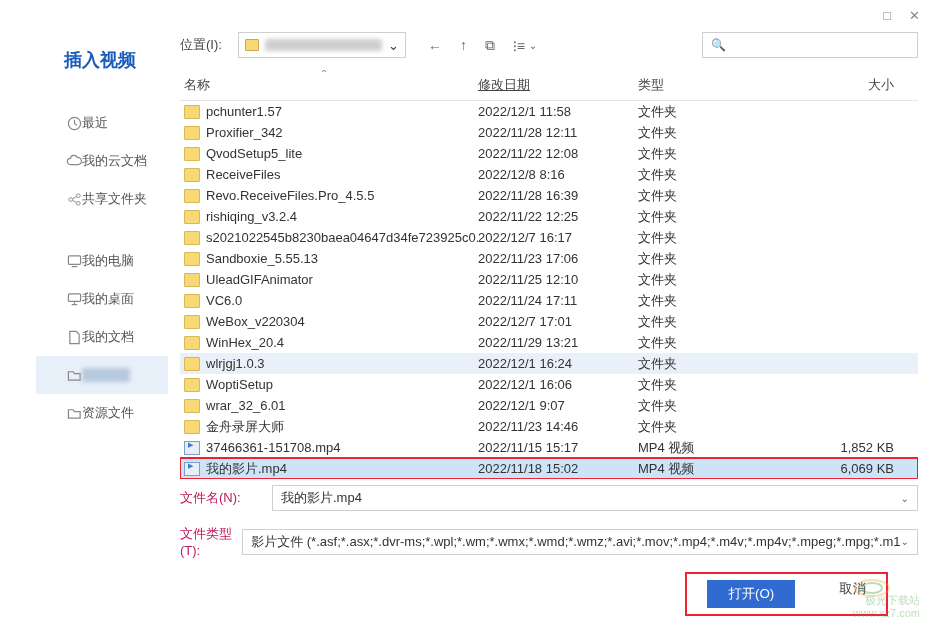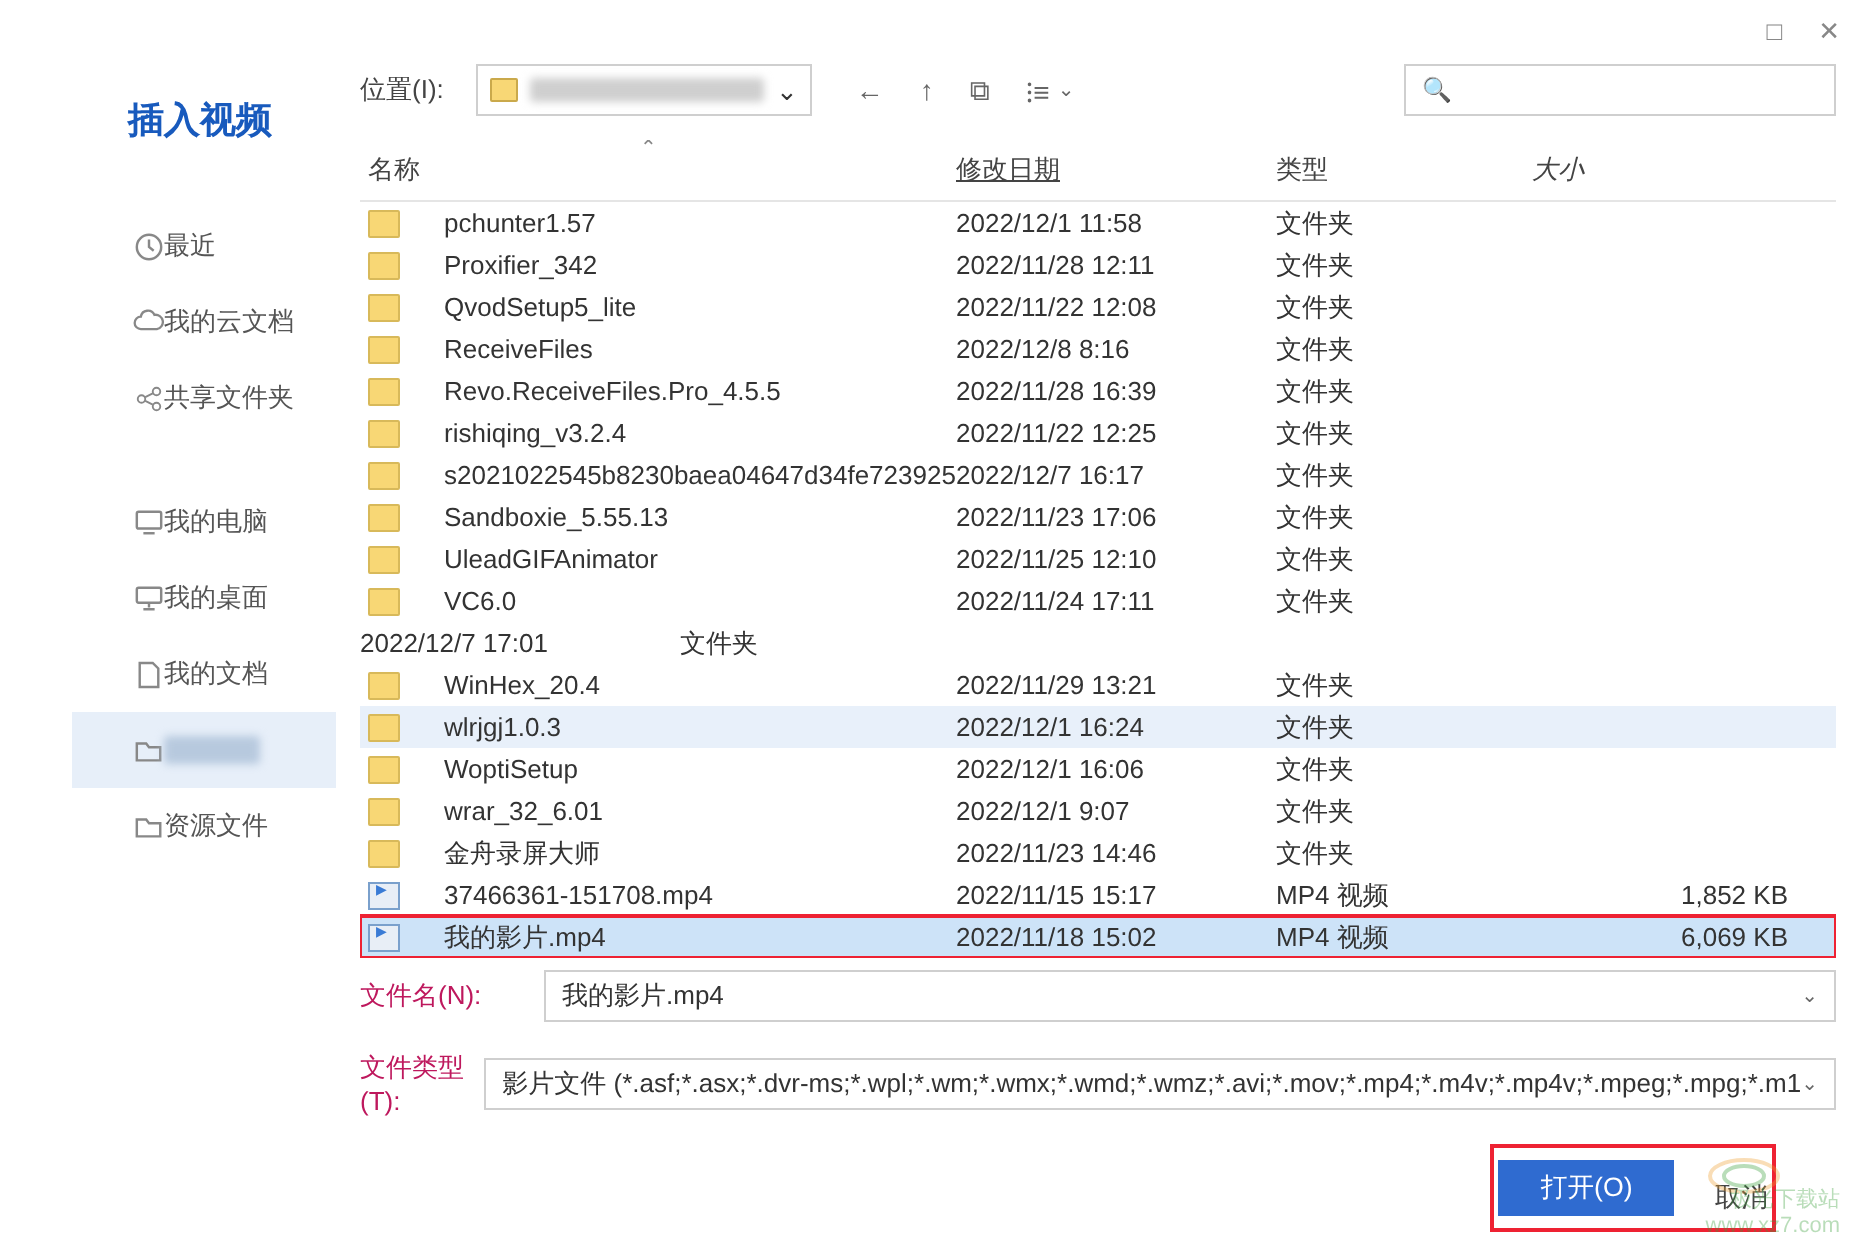--- a/index.html
+++ b/index.html
@@ -25,45 +25,45 @@
   .nav-icons { display:flex; gap:18px; align-items:center; margin-left:12px; color:#666; }
   .nav-icons span { font-size:14px; cursor:default;}
   .spacer { flex:1; }
   .search-box { border:1px solid #cfcfcf; height:26px; width:216px; display:flex; align-items:center; padding:0 8px; color:#999; }
   
   .file-panel { position: absolute; left: 180px; top: 70px; right: 12px; bottom: 130px; overflow: hidden; }
   .headers { display:flex; border-bottom:1px solid #e5e5e5; padding: 6px 0; color:#444;}
   .col-name { width:298px; padding-left:4px; position:relative;}
   .col-date { width:160px;text-decoration:underline; }
   .col-type { width:128px; }
-  .col-size { flex:1; text-align:left; padding-right:24px;font-style:italic; }
+  .col-size { flex:1; text-align:right; padding-right:24px; }
   .sort-caret { font-size:10px; color:#888; position:absolute; left:140px; top:-8px;}
   
   .file-list { overflow:auto; }
   .row { display:flex; height:21px; align-items:center; }
   .row.hover { background:#e8f0fa; }
   .row.selected { background:#cde3f8; }
   .row.selected-box { outline: 2px solid #e23; outline-offset:-1px; }
-  .row .c-name { width:298px; display:flex; align-items:center; gap:22px; padding-left:4px; overflow:hidden; white-space:nowrap; text-overflow:ellipsis;}
+  .row .c-name { width:298px; display:flex; align-items:center; gap:6px; padding-left:4px; overflow:hidden; white-space:nowrap; text-overflow:ellipsis;}
   .row .c-date { width:160px; }
   .row .c-type { width:128px; }
   .row .c-size { flex:1; text-align:right; padding-right:24px; }
   .folder-ico { width:16px; height:14px; background:#f8d775; border:1px solid #d8b95a; border-radius:1px; flex-shrink:0;}
   .video-ico { width:16px; height:14px; background:#e8eef6; border:1px solid #7aa0cc; flex-shrink:0; position:relative;}
   .video-ico::after{content:"▶"; position:absolute; font-size:7px; color:#3a7bd5; left:3px; top:-1px;}
   
   .bottom { position:absolute; left:180px; bottom:14px; right:12px; }
   .field-row { display:flex; align-items:center; margin-bottom:14px; }
   .field-label { width:92px; color:#be185d; }
   .field-input { flex:1; border:1px solid #cfcfcf; height:26px; padding:0 8px; display:flex; align-items:center; }
   .caret-down { font-size:10px; color:#666; margin-left:auto; }
   .buttons { display:flex; justify-content:flex-end; gap:30px; align-items:center; margin-top:4px; padding-right:30px;}
   .btn-open { background:#2f6bd0; color:#fff; height:28px; width:88px; display:flex; align-items:center; justify-content:center; border:none; }
   .btn-cancel { color:#444; background:none; border:none; }
-  .redbox { border:2px solid #e23; padding:6px 2px; display:inline-flex; align-items:flex-end; gap:20px;}
+  .redbox { border:2px solid #e23; padding:6px 20px; display:inline-flex; align-items:flex-start; gap:44px;}
   
   .watermark { position:absolute; right:10px; bottom:10px; opacity:0.35; font-size:11px; color:#3a9f3a; text-align:right; line-height:1.2;}
   .watermark svg { display:block; margin-bottom:-4px;}
   
   svg { display:inline-block; vertical-align:middle;}
 </style>
 </head>
 <body>
 
 <div class="window-controls">
@@ -262,20 +262,24 @@
       <div class="row">
         <div class="c-name">
           <span class="folder-ico"></span>
           <span>VC6.0</span>
         </div>
         <div class="c-date">2022/11/24 17:11</div>
         <div class="c-type">文件夹</div>
         <div class="c-size"></div>
       </div>
       <div class="row">
+        <div class="c-name">
+          <span class="folder-ico"></span>
+          <span>WeBox_v220304</span>
+        </div>
         <div class="c-date">2022/12/7 17:01</div>
         <div class="c-type">文件夹</div>
         <div class="c-size"></div>
       </div>
       <div class="row">
         <div class="c-name">
           <span class="folder-ico"></span>
           <span>WinHex_20.4</span>
         </div>
         <div class="c-date">2022/11/29 13:21</div>

